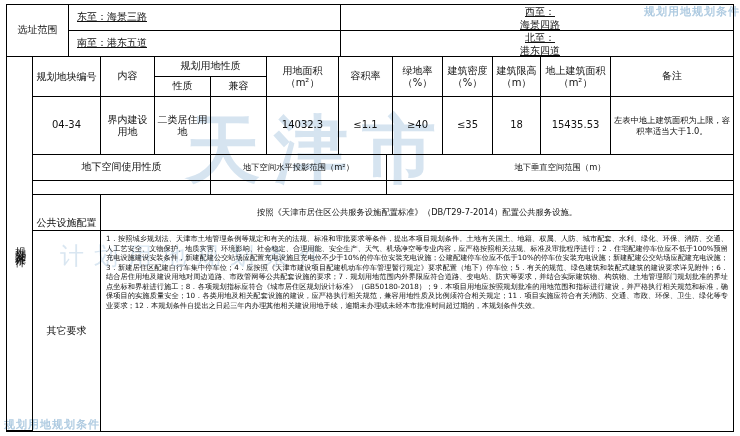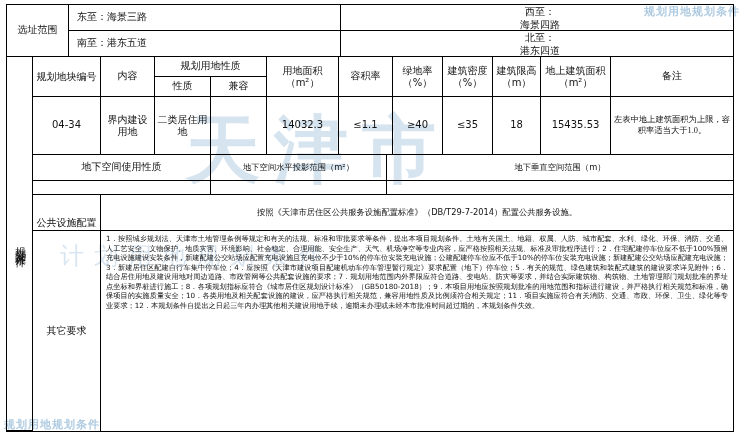--- a/index.html
+++ b/index.html
@@ -32,21 +32,21 @@
   .rowlast .cell{border-bottom:none;}
   .vert{
     writing-mode:vertical-rl;
     text-orientation:upright;
     letter-spacing:2px;
     font-size:11px;
   }
   .lbl{font-size:10px;}
   .small{font-size:8.3px;}
   .stack{display:flex;flex-direction:column;align-items:center;justify-content:center;line-height:1.2;}
-  .leftish{justify-content:flex-start;text-align:left;}
+  .leftish{justify-content:flex-start;text-align:left;text-decoration:underline;}
   .topalign{align-items:flex-start;}
   .terms{
     font-size:7.2px;line-height:1.32;text-align:justify;
     padding:2px 3px 0 3px;
     width:100%;
     height:100%;
     box-sizing:border-box;
   }
   
   .wm{
@@ -197,21 +197,21 @@
         </div>
         <div class="cell" style="width:50px;height:58px;">
           <span class="lbl">≤35</span>
         </div>
         <div class="cell" style="width:48px;height:58px;">
           <span class="lbl">18</span>
         </div>
         <div class="cell" style="width:70px;height:58px;">
           <span class="lbl">15435.53</span>
         </div>
-        <div class="cell last" style="flex:1;height:58px;font-family:Liberation Serif, serif;">
+        <div class="cell last" style="flex:1;height:58px;">
           <span class="small">左表中地上建筑面积为上限，容积率适当大于1.0。</span>
         </div>
       </div>
 
       <div class="row" style="height:26px;">
         <div class="cell" style="width:178px;height:26px;">
           <span class="lbl">地下空间使用性质</span>
         </div>
         <div class="cell" style="width:176px;height:26px;">
           <span class="small">地下空间水平投影范围（m²）</span>

